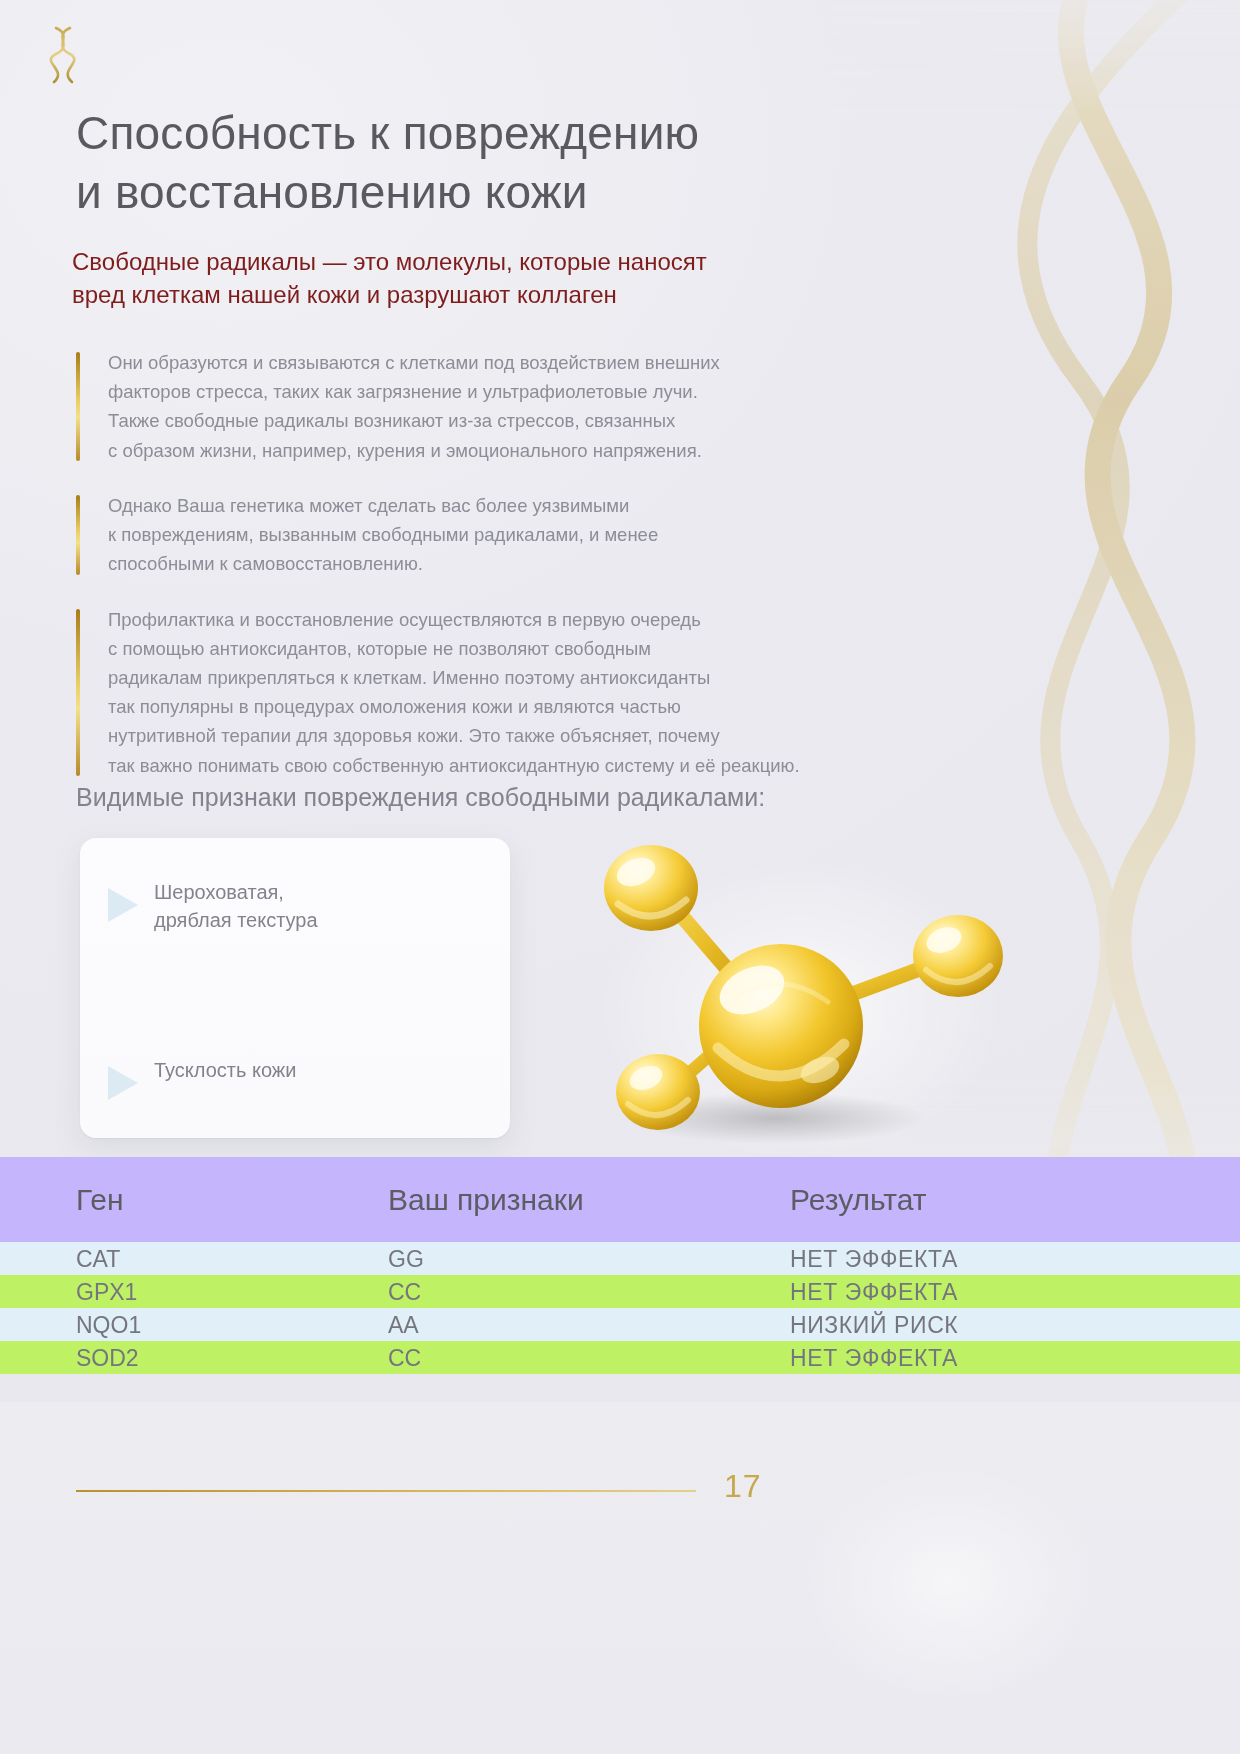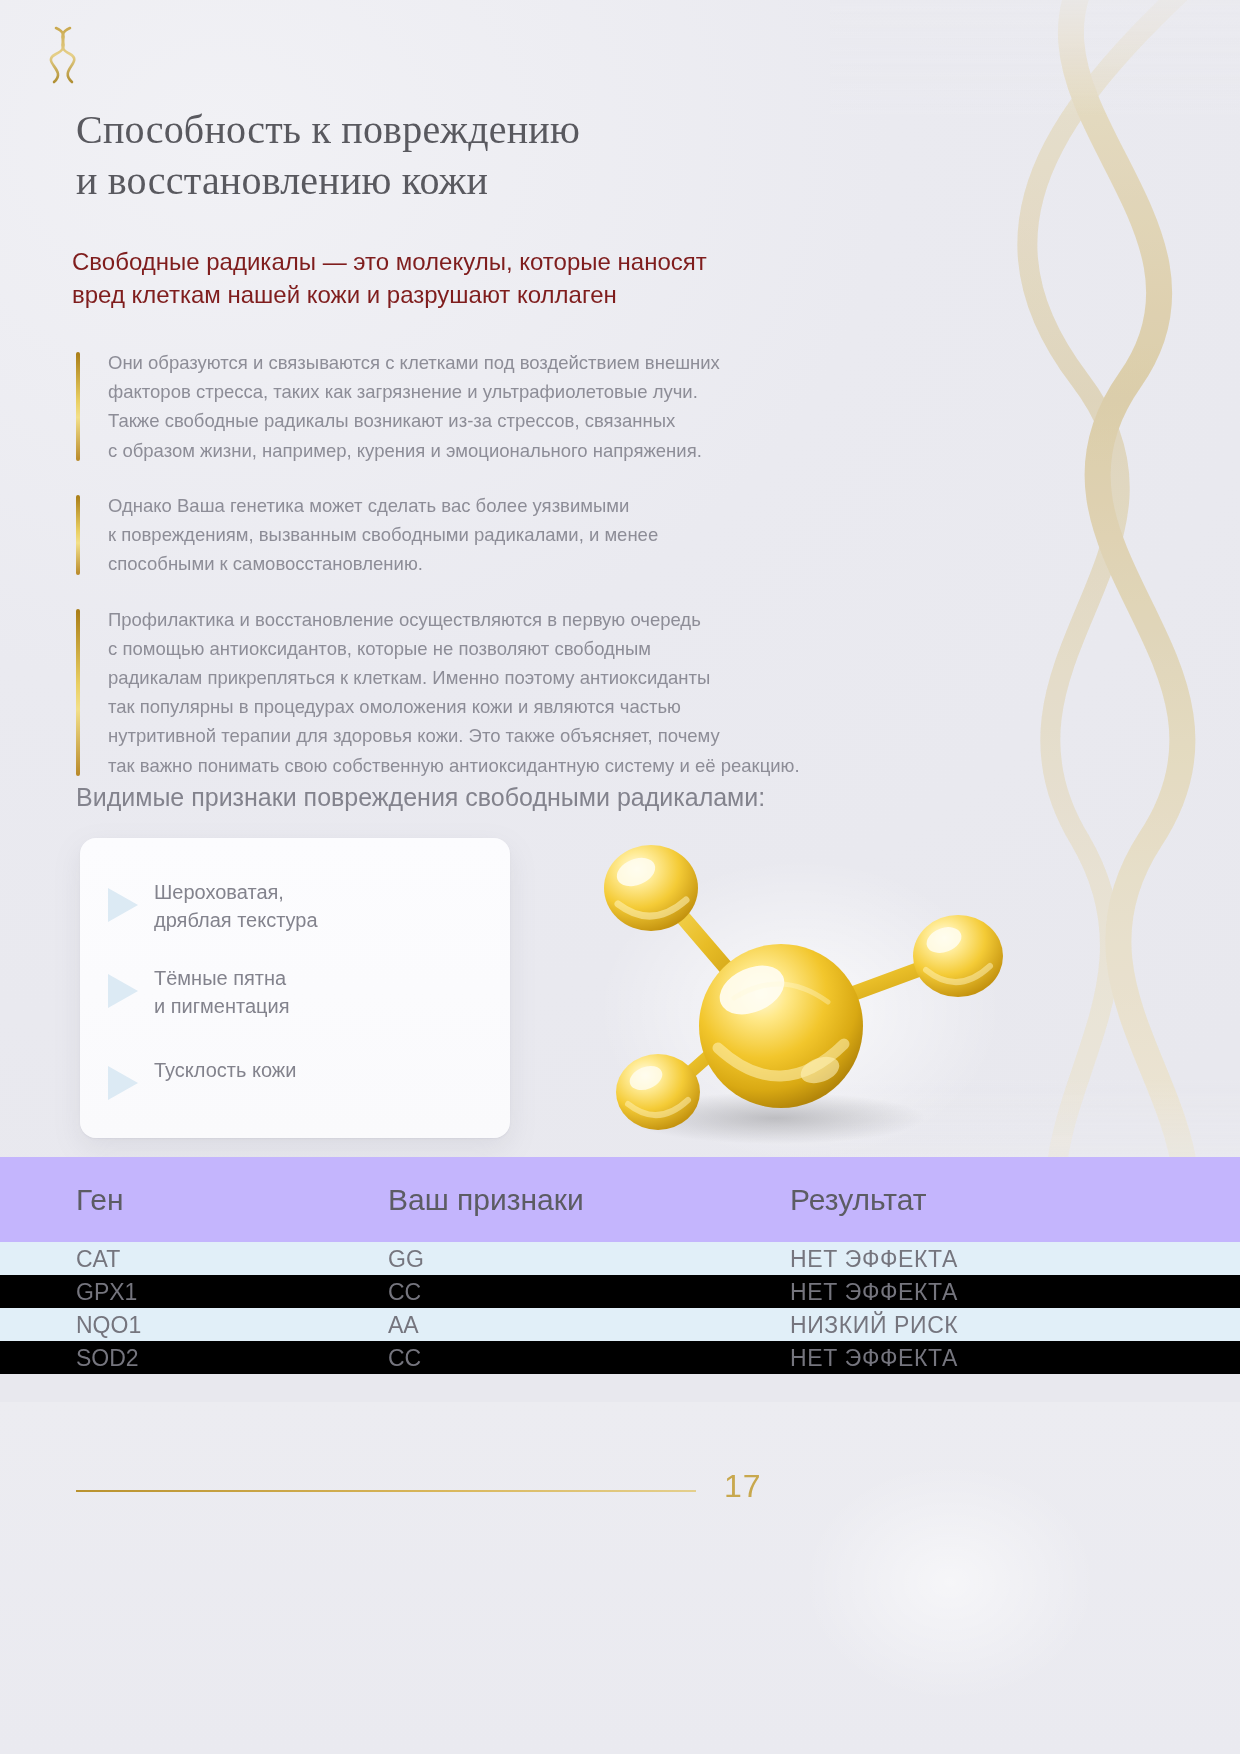--- a/index.html
+++ b/index.html
@@ -36,23 +36,22 @@
     background:radial-gradient(closest-side, rgba(255,255,255,.75), rgba(255,255,255,0) 72%);
     pointer-events:none;
   }
 
   
   .logo{position:absolute;left:40px;top:24px;width:46px;height:62px;}
 
   
   .title{
     position:absolute;left:76px;top:104px;width:880px;
-    font-size:40px;line-height:1.28;font-weight:300;color:#59595f;
+    font-size:46px;line-height:1.28;font-weight:300;color:#59595f;
     letter-spacing:.2px;
-    font-family:Liberation Serif, serif;
   }
   .subtitle{
     position:absolute;left:72px;top:245px;width:870px;
     font-size:24px;line-height:1.38;font-weight:300;color:#7f1d1d;
   }
 
   
   .blocks{position:absolute;left:76px;top:348px;width:870px;}
   .block{position:relative;padding-left:32px;margin-bottom:26px;}
   .block .bar{
@@ -92,21 +91,21 @@
 
   
   .table-band{
     position:absolute;left:0;top:1157px;width:1240px;
   }
   .thead{
     background:#c4b5fd;height:85px;position:relative;
   }
   .trow{height:33px;position:relative;}
   .trow.alt{background:#e1eff8;}
-  .trow.plain{background:#000000;}
+  .trow.plain{background:#bef264;}
   .cell{
     position:absolute;top:50%;transform:translateY(-50%);
     font-weight:300;white-space:nowrap;
   }
   .c-gene{left:76px;}
   .c-gt{left:388px;}
   .c-res{left:790px;}
   .thead .cell{font-size:30px;color:#5c5c63;}
   .trow .cell{font-size:23px;color:#75757e;}
   .trow .c-res{letter-spacing:.6px;}
@@ -311,25 +310,20 @@
       </g>
     </svg>
   </div>
 
   <div class="signs-card">
     <div class="sign sign1">
       <span class="tri"></span>
       <span class="txt">Шероховатая,
 дряблая текстура</span>
     </div>
-    <div class="sign sign2">
-      <span class="tri"></span>
-      <span class="txt">Тёмные пятна
-и пигментация</span>
-    </div>
     <div class="sign sign3">
       <span class="tri"></span>
       <span class="txt">Тусклость кожи</span>
     </div>
   </div>
 
   <div class="table-band">
     <div class="thead">
       <div class="cell c-gene">Ген</div>
       <div class="cell c-gt">Ваш признаки</div>

